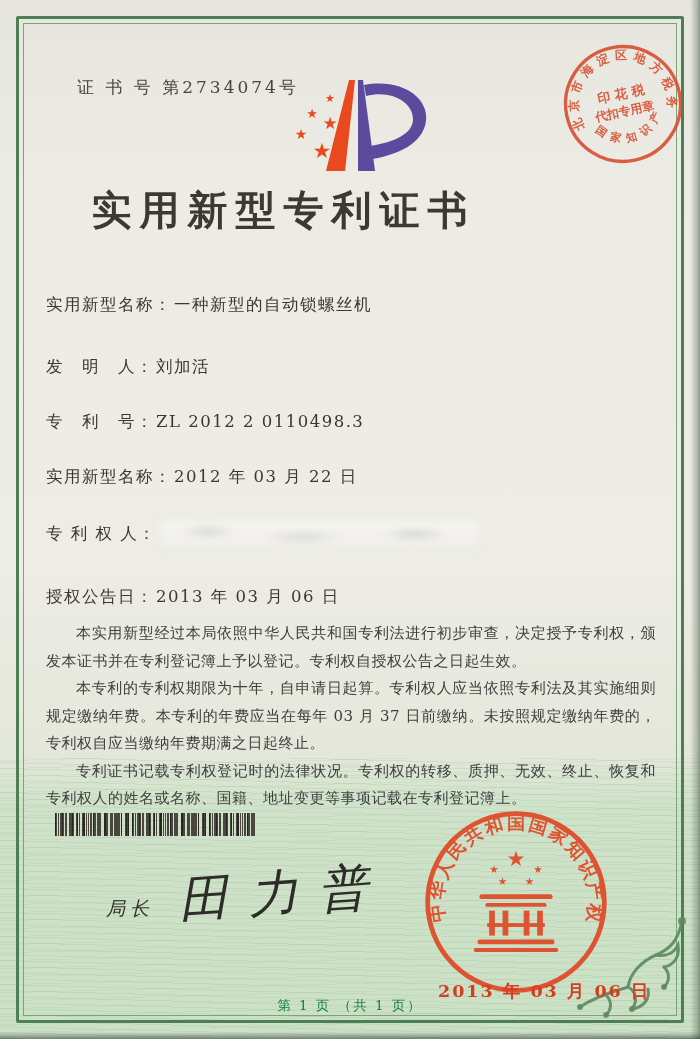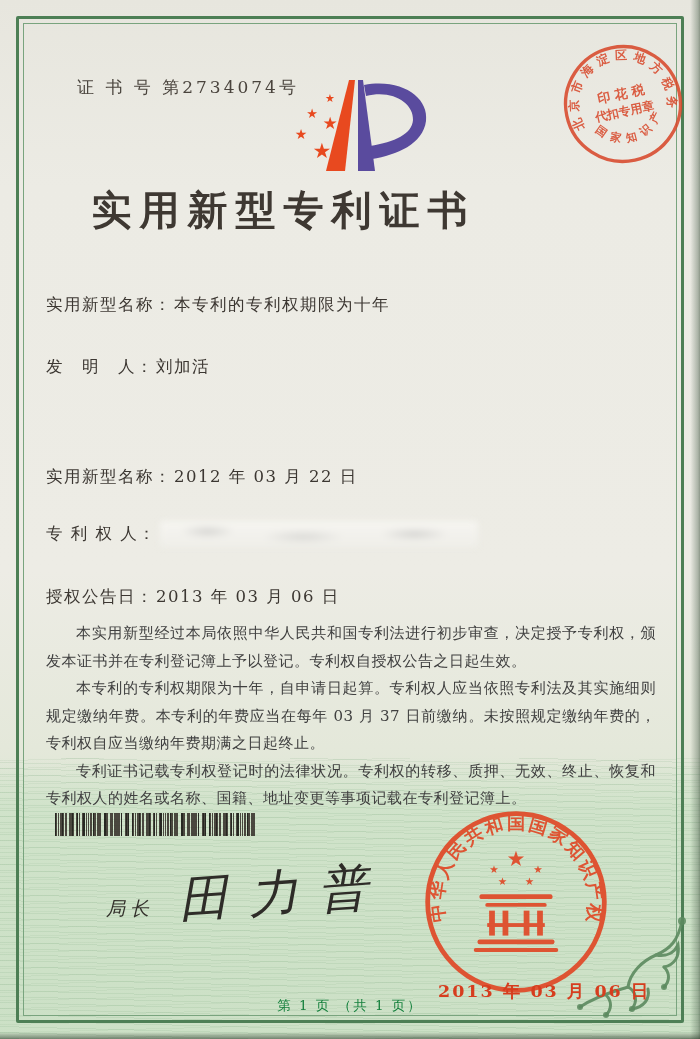--- a/index.html
+++ b/index.html
@@ -105,24 +105,27 @@
         <textPath href="#taxBottomArc" startOffset="4" textLength="120" lengthAdjust="spacing">国家知识产权局</textPath>
       </text>
       <text x="70" y="64" font-size="13.5" fill="#d8492c" font-weight="700" text-anchor="middle">印 花 税</text>
       <text x="70" y="82" font-size="12.5" fill="#d8492c" font-weight="700" text-anchor="middle">代扣专用章</text>
     </svg>
   </div>
 
   <div class="title">实用新型专利证书</div>
 
   <div class="field f0">
-    <span class="lbl">实用新型名称：</span><span class="val">本专利的专利权期限为十年</span>
+    <span class="lbl">实用新型名称：</span><span class="val">一种新型的自动锁螺丝机</span>
   </div>
   <div class="field f1">
     <span class="lbl">发　明　人：</span><span class="val">刘加活</span>
+  </div>
+  <div class="field f2">
+    <span class="lbl">专　利　号：</span><span class="val">ZL 2012 2 0110498.3</span>
   </div>
   <div class="field f3">
     <span class="lbl">实用新型名称：</span><span class="val">2012 年 03 月 22 日</span>
   </div>
   <div class="field f4">
     <span class="lbl">专 利 权 人：</span><span class="redacted-strip"></span>
   </div>
   <div class="field f5">
     <span class="lbl">授权公告日：</span><span class="val">2013 年 03 月 06 日</span>
   </div>

